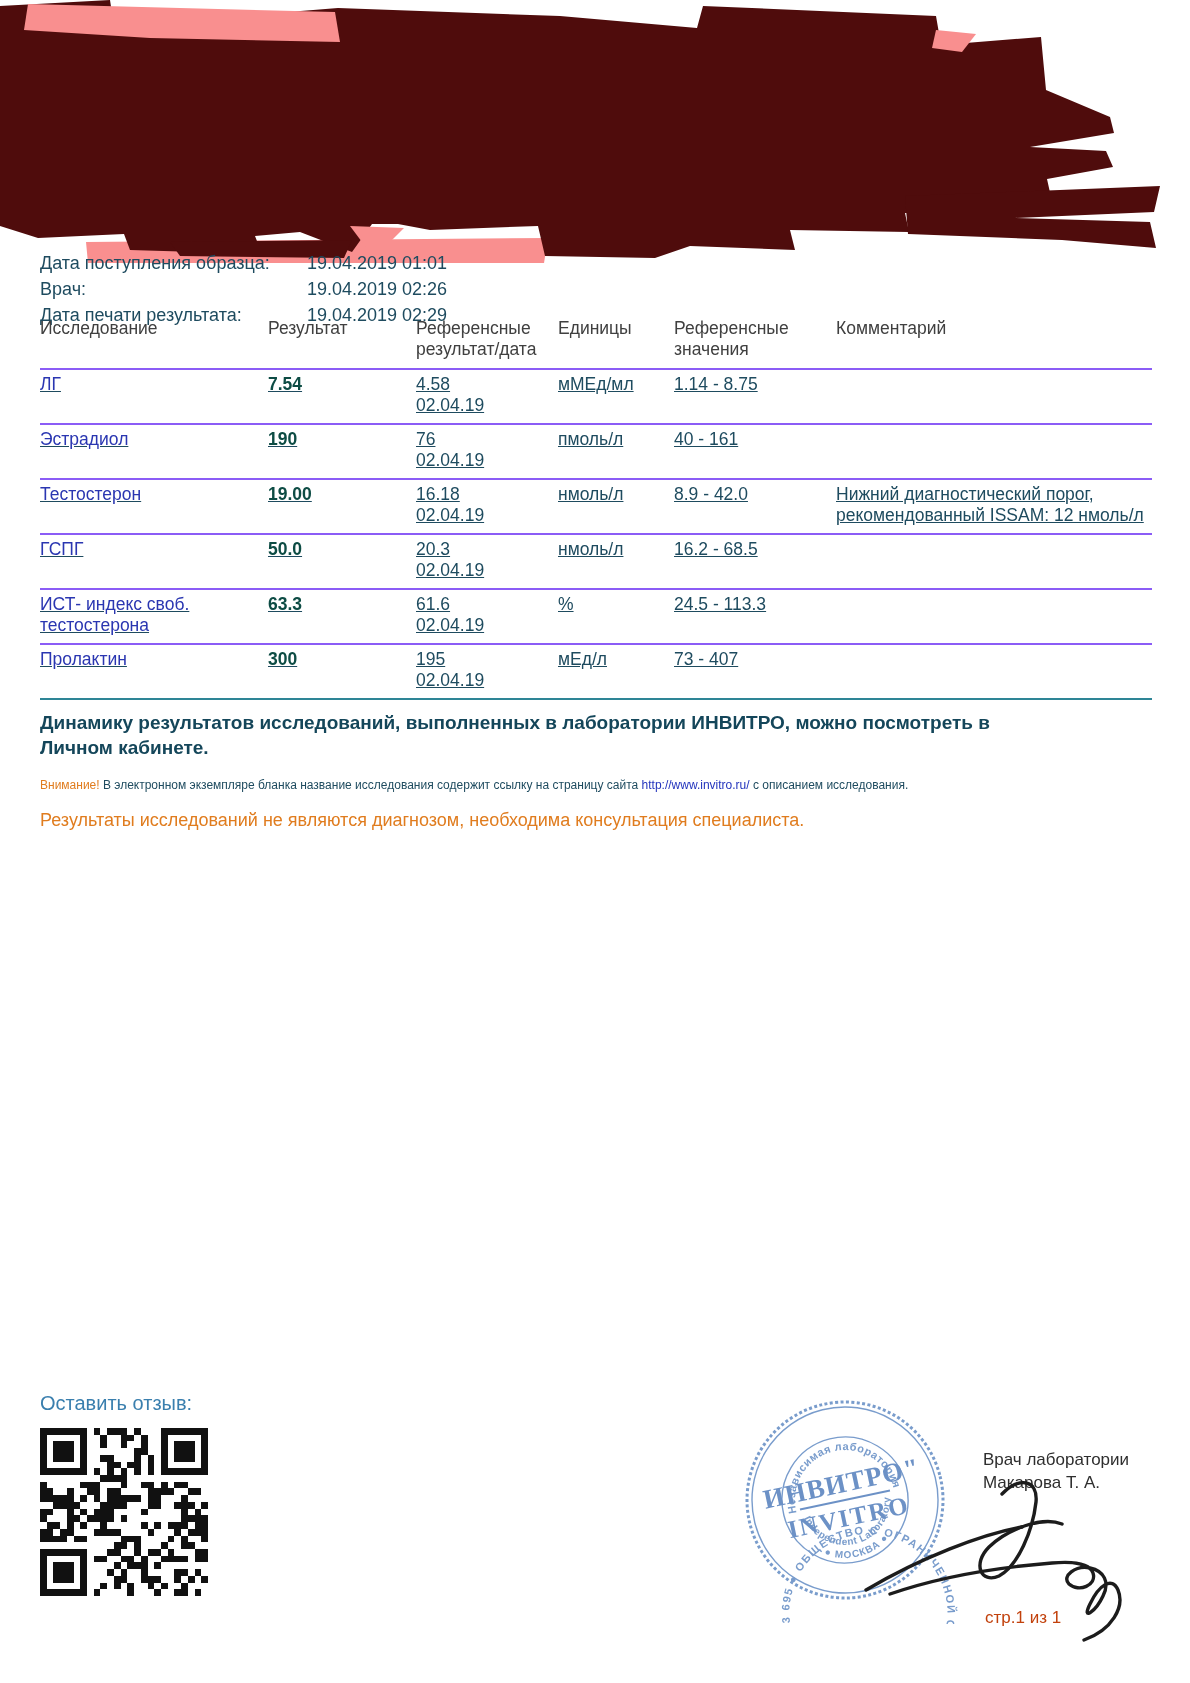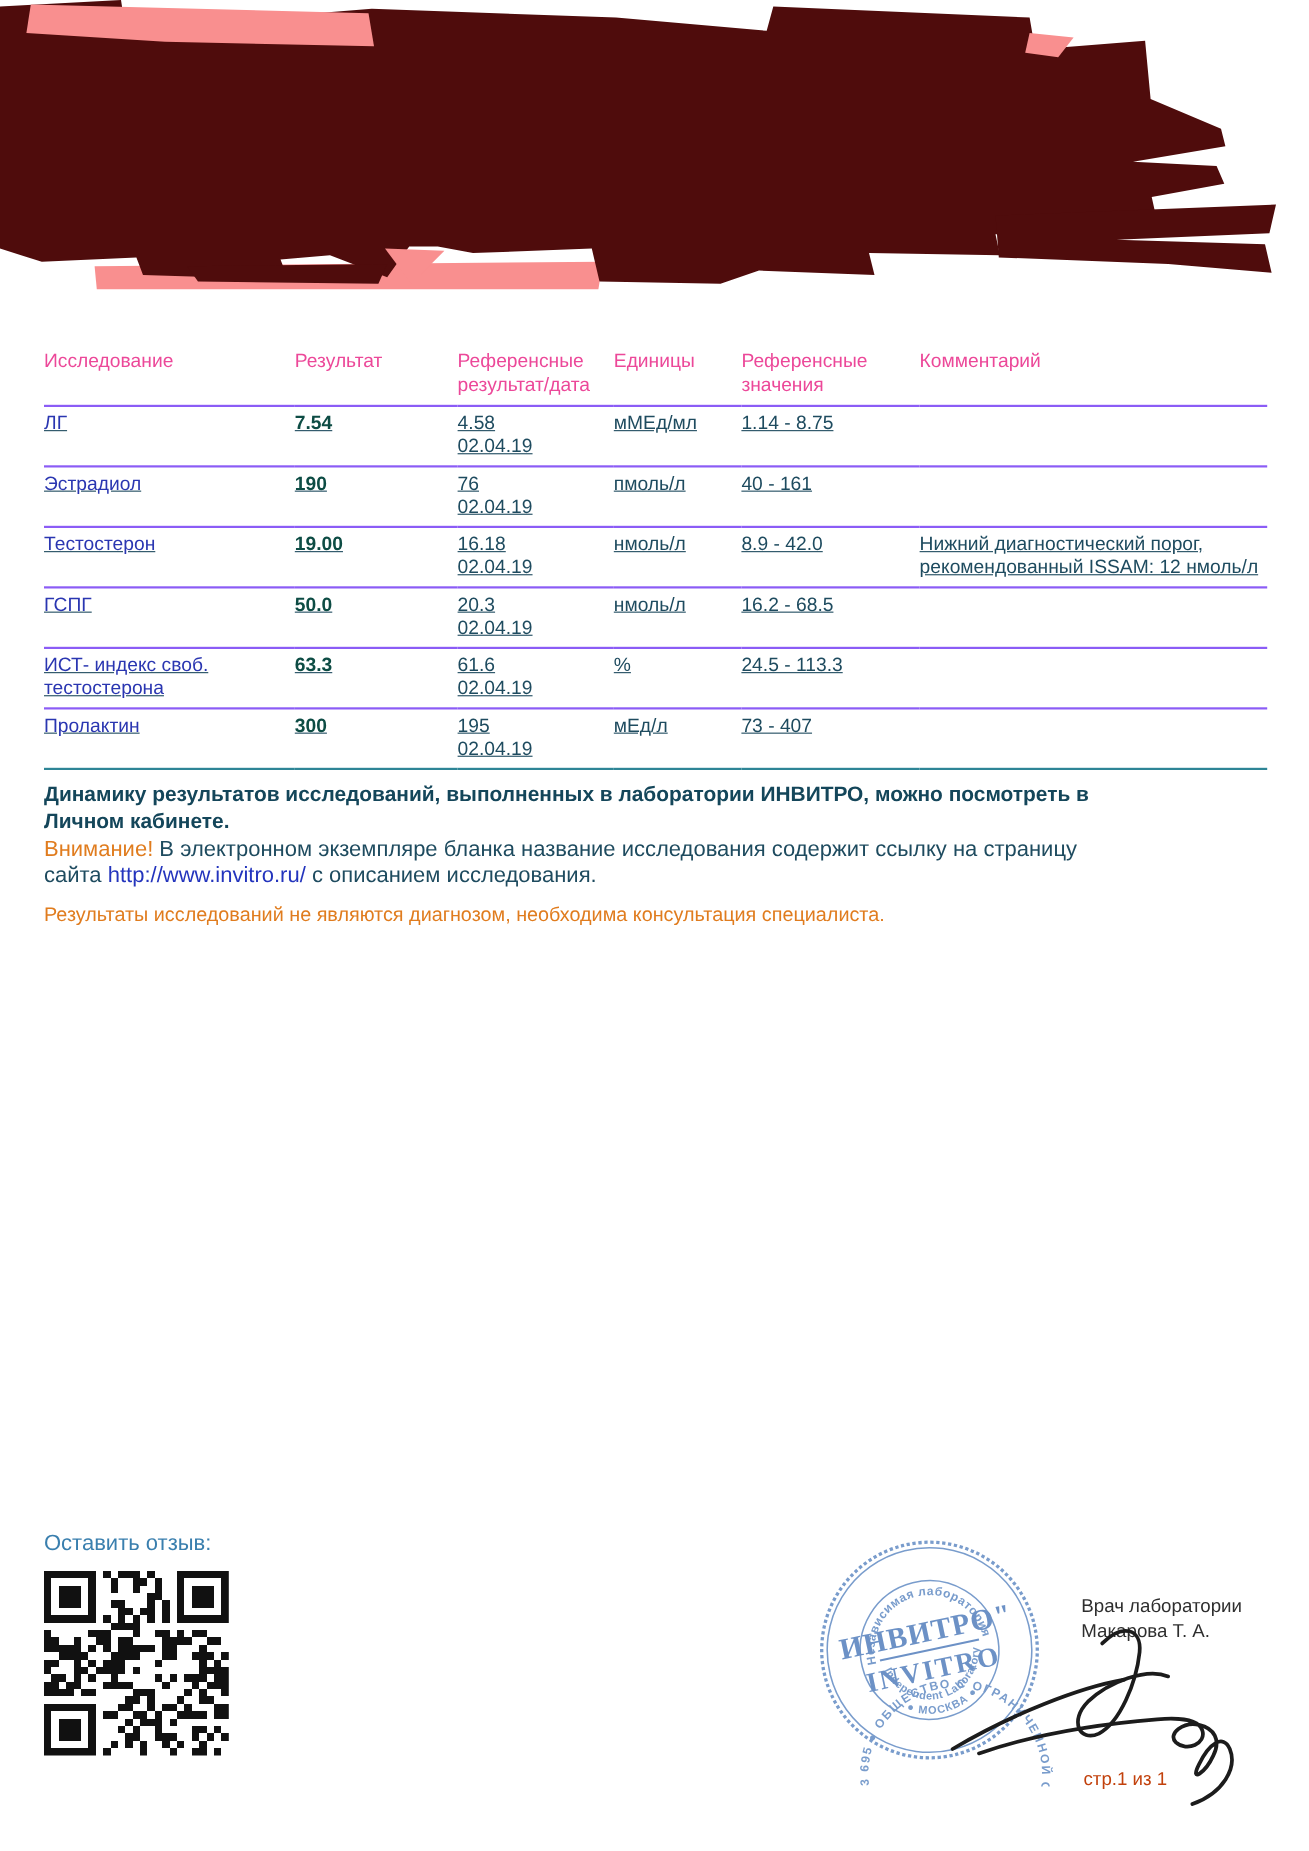--- a/index.html
+++ b/index.html
@@ -24,32 +24,32 @@
   .results { position:absolute; left:40px; top:316px; width:1112px;
              border-collapse:collapse; table-layout:fixed;
              font-size:17.5px; line-height:21px; }
   .results col.c-name    { width:228px; }
   .results col.c-result  { width:148px; }
   .results col.c-prev    { width:142px; }
   .results col.c-units   { width:116px; }
   .results col.c-ref     { width:162px; }
   .results col.c-comment { width:316px; }
   .results th { text-align:left; font-weight:normal; vertical-align:top;
-                padding:2px 8px 8px 0; color:#ec4899; }
+                padding:2px 8px 8px 0; color:#404040; }
   .results td { vertical-align:top; padding:4px 8px 7px 0; }
   .results tbody tr { border-top:2px solid #8b5cf6;text-decoration:underline; }
   .results { border-bottom:2px solid #2e8596; }
   .t-name { color:#2a36b1; }
   .t-result { font-weight:bold; color:#0d4c44; }
   .t-prev span { display:block; }
 
   
   .notes { position:absolute; left:40px; top:710px; width:1040px; }
   .note-bold { font-size:19px; font-weight:bold; color:#14465a; line-height:25px; width:1010px; }
-  .note-attn { font-size:20px; line-height:24px; width:950px; color:#1e4b5f; }
+  .note-attn { margin-top:13px; font-size:12px; line-height:24px; width:950px; color:#1e4b5f; }
   .attn-word { color:#e07c1e; }
   .note-link { color:#2334bd; text-decoration:none; }
   .note-disclaimer { margin-top:13px; font-size:18px; color:#e07c1e; }
 
   
   .feedback-label { position:absolute; left:40px; top:1392px; font-size:20px; color:#3a7fae; }
   .qr { position:absolute; left:40px; top:1428px; }
   .stamp { position:absolute; left:723px; top:1376px; }
   .doctor { position:absolute; left:983px; top:1448px; font-size:17px; color:#2e2e2e; line-height:23px; }
   .signature { position:absolute; left:850px; top:1472px; }
@@ -72,20 +72,34 @@
       538,226 430,230 398,224 372,224 352,252 300,232 255,236 262,254 130,250
       124,234 38,238 0,226"></polygon>
     <polygon fill="#4f0c0c" points="905,196 1160,186 1154,212 1015,218 1150,222 1156,248 1062,240 908,234"></polygon>
 
     <polygon fill="#f98f8f" points="28,4 335,12 340,42 150,38 24,30"></polygon>
     <polygon fill="#f98f8f" points="350,226 404,228 374,258"></polygon>
     <polygon fill="#f98f8f" points="936,30 976,34 962,52 932,48"></polygon>
     <polygon fill="#4f0c0c" points="170,242 352,240 344,258 180,256"></polygon>
   </svg>
 
+  <div class="meta">
+    <div class="meta-row">
+      <span class="meta-label">Дата поступления образца:</span>
+      <span class="meta-value">19.04.2019 01:01</span>
+    </div>
+    <div class="meta-row">
+      <span class="meta-label">Врач:</span>
+      <span class="meta-value">19.04.2019 02:26</span>
+    </div>
+    <div class="meta-row">
+      <span class="meta-label">Дата печати результата:</span>
+      <span class="meta-value">19.04.2019 02:29</span>
+    </div>
+  </div>
 
   <table class="results">
     <colgroup>
       <col class="c-name">
         <col class="c-result">
         <col class="c-prev">
       <col class="c-units">
         <col class="c-ref">
         <col class="c-comment">
     </colgroup>

